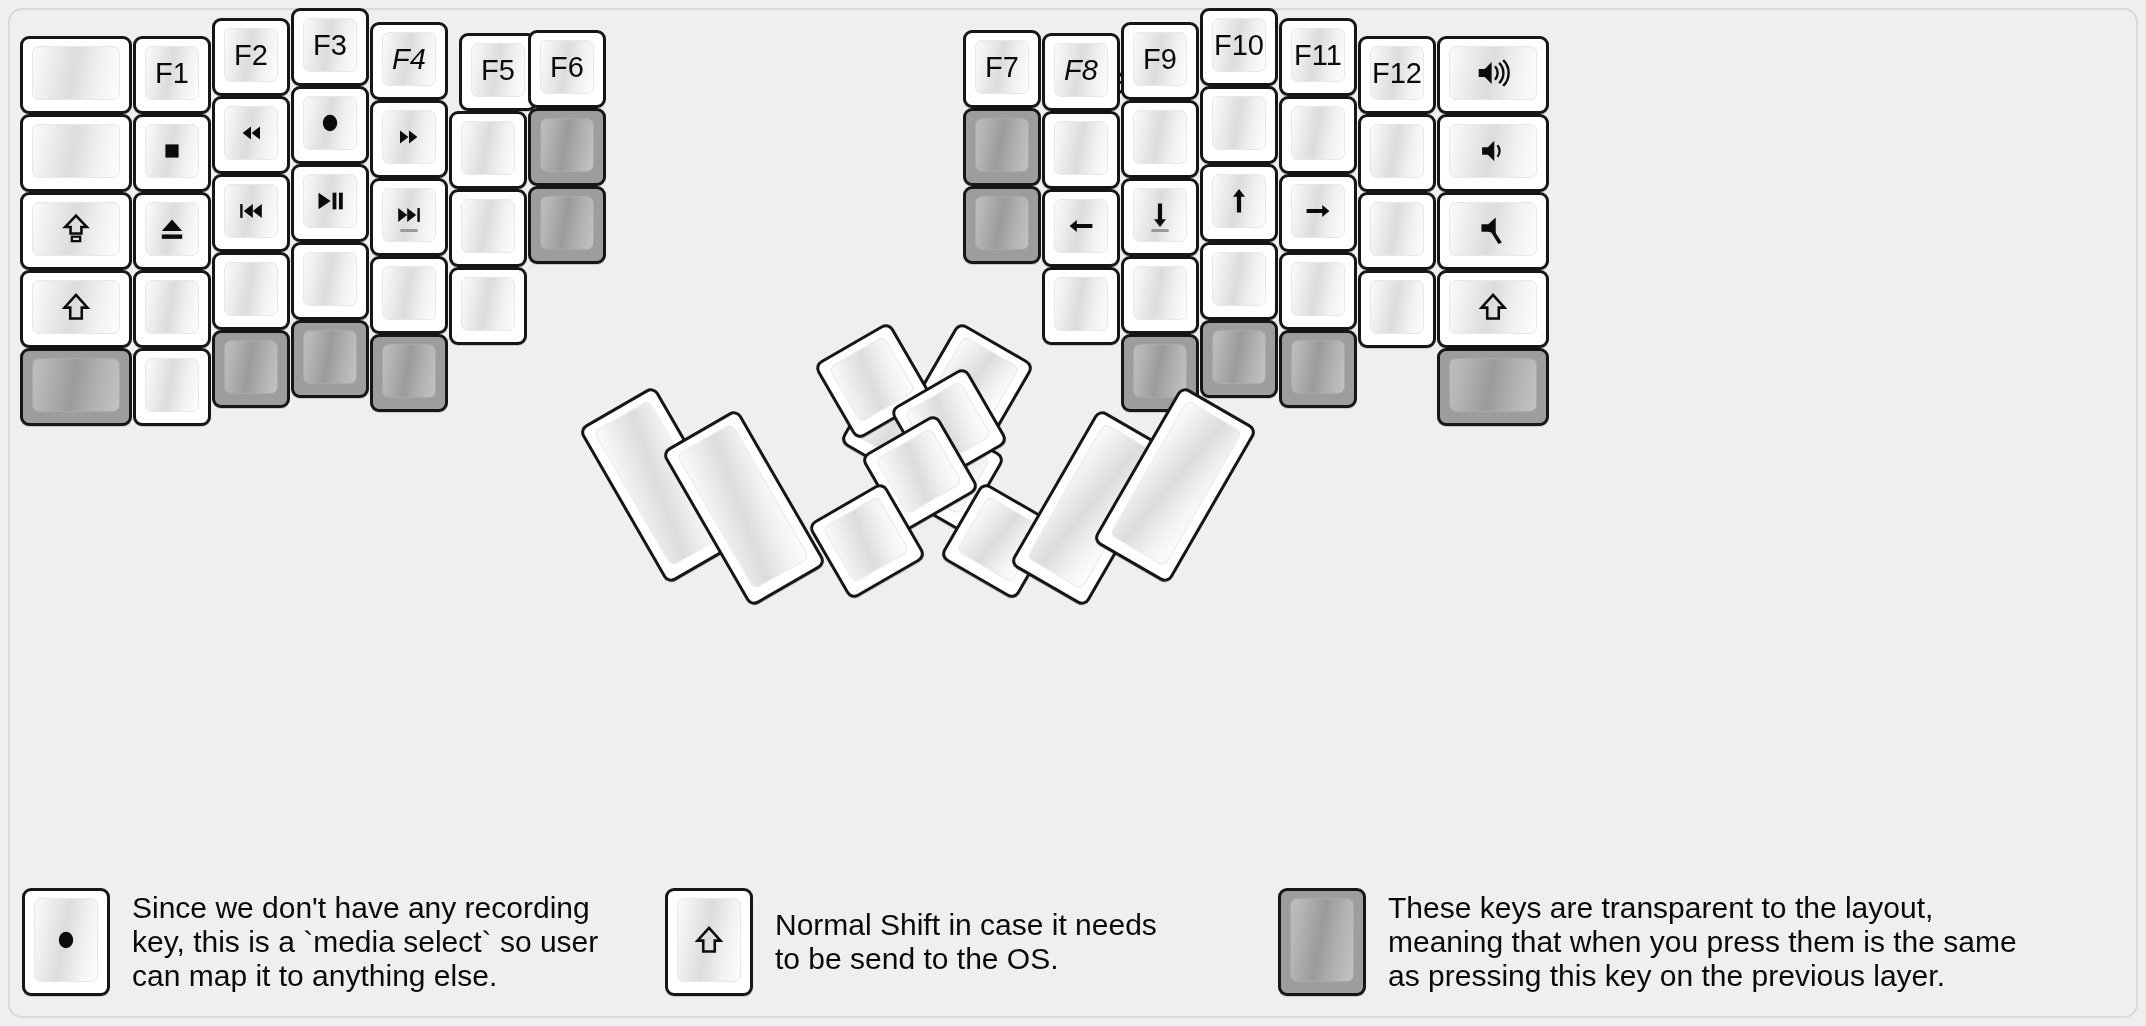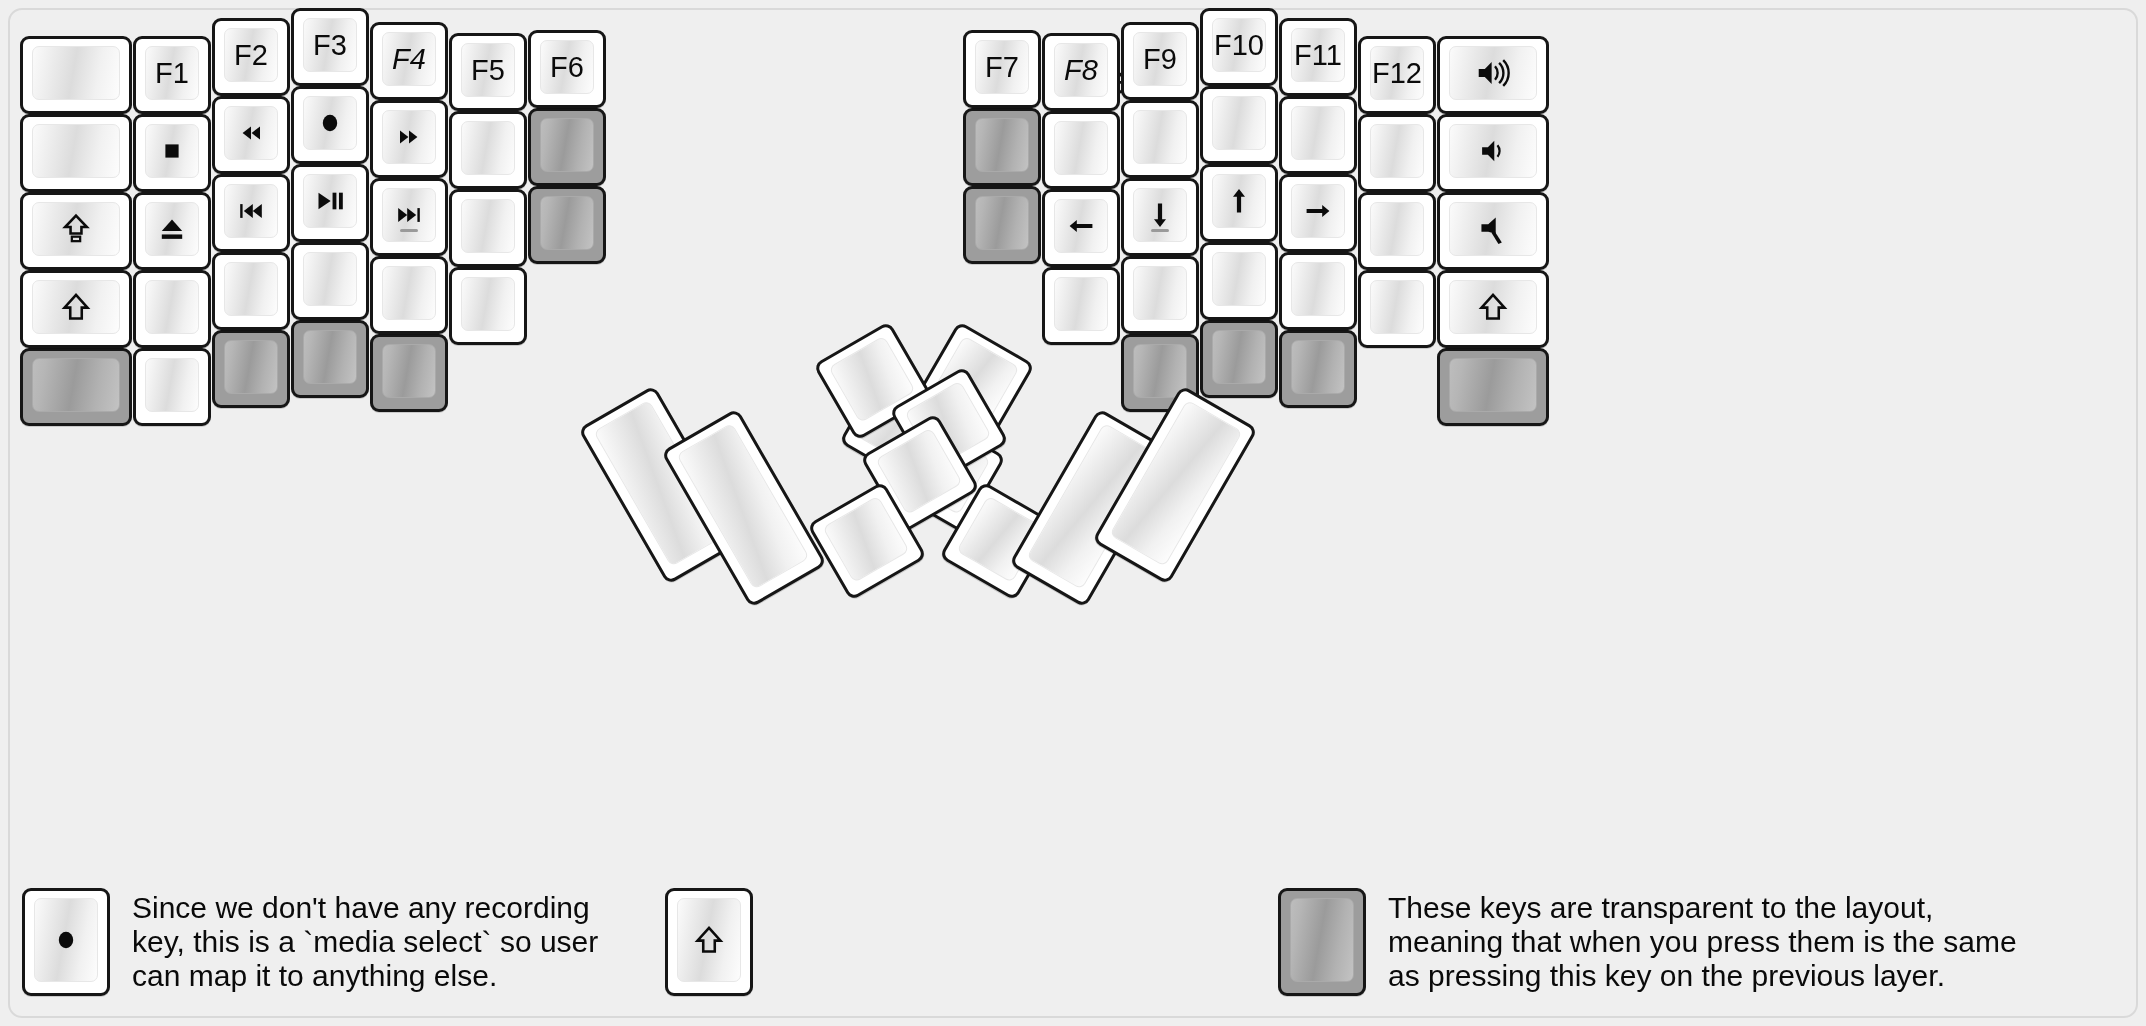--- a/index.html
+++ b/index.html
@@ -212,21 +212,21 @@
           </span>
           <span style="position: absolute; left: 50%; transform: translateX(-50%); bottom: 9px; width: 18px; height: 3px; background: rgb(154, 154, 154); border-radius: 2px;"></span>
         </div>
       </div>
       <div class="key" style="left: 370px; top: 256px; width: 78px; height: 78px; z-index: 11;">
         <div class="cap"></div>
       </div>
       <div class="key trans" style="left: 370px; top: 334px; width: 78px; height: 78px; z-index: 10;">
         <div class="cap"></div>
       </div>
-      <div class="key" style="left: 449px; top: 33px; width: 78px; height: 78px; z-index: 11;">
+      <div class="key" style="left: 459px; top: 33px; width: 78px; height: 78px; z-index: 11;">
         <div class="cap">
           <span class="legend">F5</span>
         </div>
       </div>
       <div class="key" style="left: 449px; top: 111px; width: 78px; height: 78px; z-index: 11;">
         <div class="cap"></div>
       </div>
       <div class="key" style="left: 449px; top: 189px; width: 78px; height: 78px; z-index: 11;">
         <div class="cap"></div>
       </div>
@@ -468,20 +468,22 @@
           <div class="key" style="left: 0px; top: 0px; width: 88px; height: 108px;">
             <div class="cap">
               <span class="legend sym">
                 <svg class="g" width="32" height="34" viewBox="0 0 100 100" fill="#0b0b0b">
                   <polygon points="50,12 86,52 68,52 68,86 32,86 32,52 14,52" fill="none" stroke="#0b0b0b" stroke-width="8" stroke-linejoin="miter"></polygon>
                 </svg>
               </span>
             </div>
           </div>
         </div>
+        <div class="notetext" style="width: 430px;">Normal Shift in case it needs
+to be send to the OS.</div>
       </div>
       <div class="note" style="left: 1278px; top: 888px;">
         <div class="notekey">
           <div class="key trans" style="left: 0px; top: 0px; width: 88px; height: 108px;">
             <div class="cap"></div>
           </div>
         </div>
         <div class="notetext" style="width: 840px;">These keys are transparent to the layout,
 meaning that when you press them is the same
 as pressing this key on the previous layer.</div>

